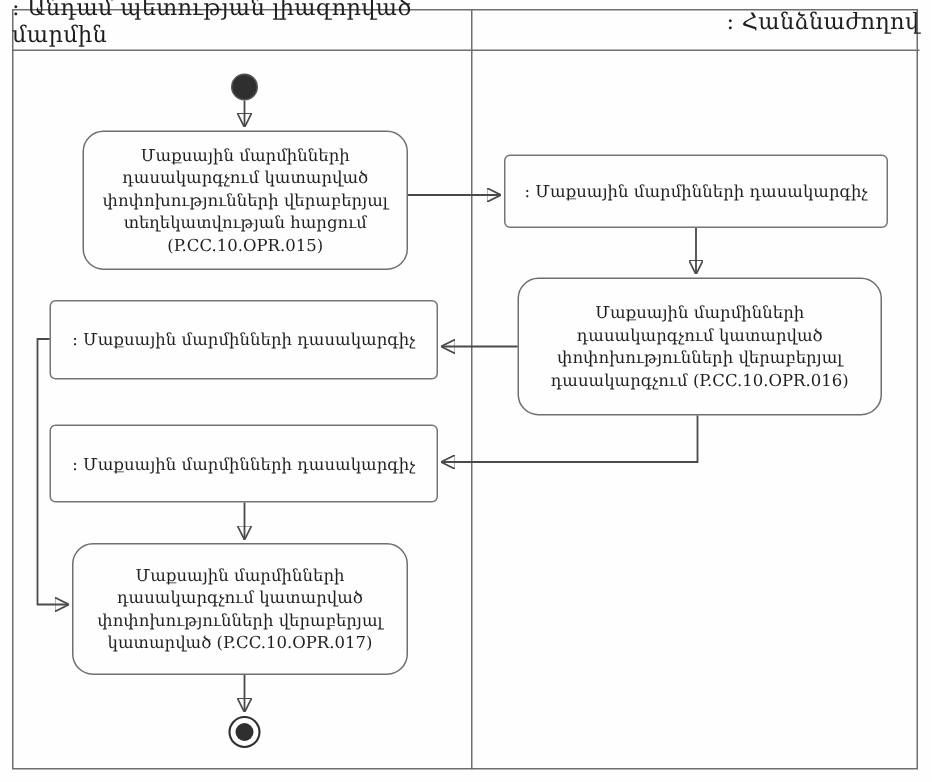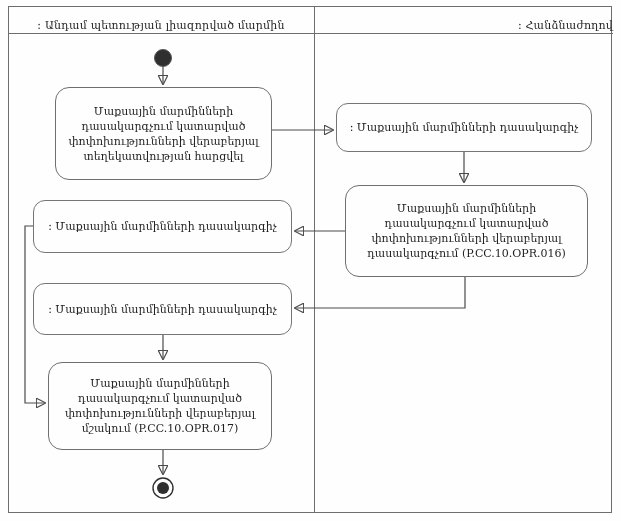--- a/index.html
+++ b/index.html
@@ -4,32 +4,32 @@
 <style>
   html,body{margin:0;padding:0;background:#ffffff;}
   #canvas{
     position:relative;width:621px;height:521px;background:#fefefe;
     font-family:"DejaVu Serif","DejaVu Sans",serif;color:#1f1f1f;overflow:hidden;
   }
   .frame{position:absolute;left:8px;top:6px;width:604px;height:507px;border:1px solid #6e6e6e;box-sizing:border-box;}
   .lane-divider{position:absolute;left:314px;top:6px;width:1px;height:507px;background:#6e6e6e;}
   .header-rule{position:absolute;left:8px;top:33px;width:605px;height:1px;background:#6e6e6e;}
   .lane-header{
-    position:absolute;top:12px;height:27px;display:flex;align-items:center;justify-content:center;
-    font-size:11px;letter-spacing:0.2px;
+    position:absolute;top:0;height:27px;display:flex;align-items:center;justify-content:center;
+    font-size:15px;letter-spacing:0.2px;
   }
   .lane-header.left{left:8px;width:306px;}
   .lane-header.right{left:315px;width:298px;justify-content:flex-end;}
   .node{
     position:absolute;box-sizing:border-box;background:#fefefe;border:1px solid #757575;
     display:flex;flex-direction:column;align-items:center;justify-content:center;
     font-size:11px;line-height:15px;text-align:center;padding:8px 6px;
   }
   .node.action{border-radius:14px;border-color:#6f6f6f;}
-  .node.object{border-radius:12px;}
+  .node.object{border-radius:4px;}
   .edges{position:absolute;left:0;top:0;pointer-events:none;}
   .edges path, .edges line{stroke:#4a4a4a;stroke-width:1.2;fill:none;}
 </style>
 </head>
 <body>
 
 <div id="canvas">
 
   <div class="frame"></div>
   <div class="lane-divider"></div>
@@ -39,21 +39,22 @@
     <span>: Անդամ պետության լիազորված մարմին</span>
   </div>
   <div class="lane-header right">
     <span>: Հանձնաժողով</span>
   </div>
 
   <div class="node action" style="left:55px;top:87px;width:217px;height:93px">
     <div>Մաքսային մարմինների</div>
     <div>դասակարգչում կատարված</div>
     <div>փոփոխությունների վերաբերյալ</div>
-    <div>տեղեկատվության հարցվել</div>
+    <div>տեղեկատվության հարցում</div>
+    <div>(P.CC.10.OPR.015)</div>
   </div>
 
   <div class="node object" style="left:336px;top:103px;width:256px;height:49px">
     <div>: Մաքսային մարմինների դասակարգիչ</div>
   </div>
 
   <div class="node action" style="left:345px;top:185px;width:243px;height:92px">
     <div>Մաքսային մարմինների</div>
     <div>դասակարգչում կատարված</div>
     <div>փոփոխությունների վերաբերյալ</div>
@@ -65,21 +66,21 @@
   </div>
 
   <div class="node object" style="left:33px;top:283px;width:259px;height:52px">
     <div>: Մաքսային մարմինների դասակարգիչ</div>
   </div>
 
   <div class="node action" style="left:48px;top:362px;width:224px;height:88px">
     <div>Մաքսային մարմինների</div>
     <div>դասակարգչում կատարված</div>
     <div>փոփոխությունների վերաբերյալ</div>
-    <div>մշակում (P.CC.10.OPR.017)</div>
+    <div>կատարված (P.CC.10.OPR.017)</div>
   </div>
 
   <svg class="edges" width="621" height="521" viewBox="0 0 621 521">
     <defs>
       <marker id="arr" viewBox="0 0 10 10" refX="9" refY="5" markerWidth="8" markerHeight="8" orient="auto-start-reverse">
         <path d="M0,0 L10,5 L0,10 z" fill="#3c3c3c" stroke="none"></path>
       </marker>
     </defs>
 
     <circle cx="163" cy="58" r="8.5" fill="#2f2f2f" stroke="#555" stroke-width="1"></circle>

